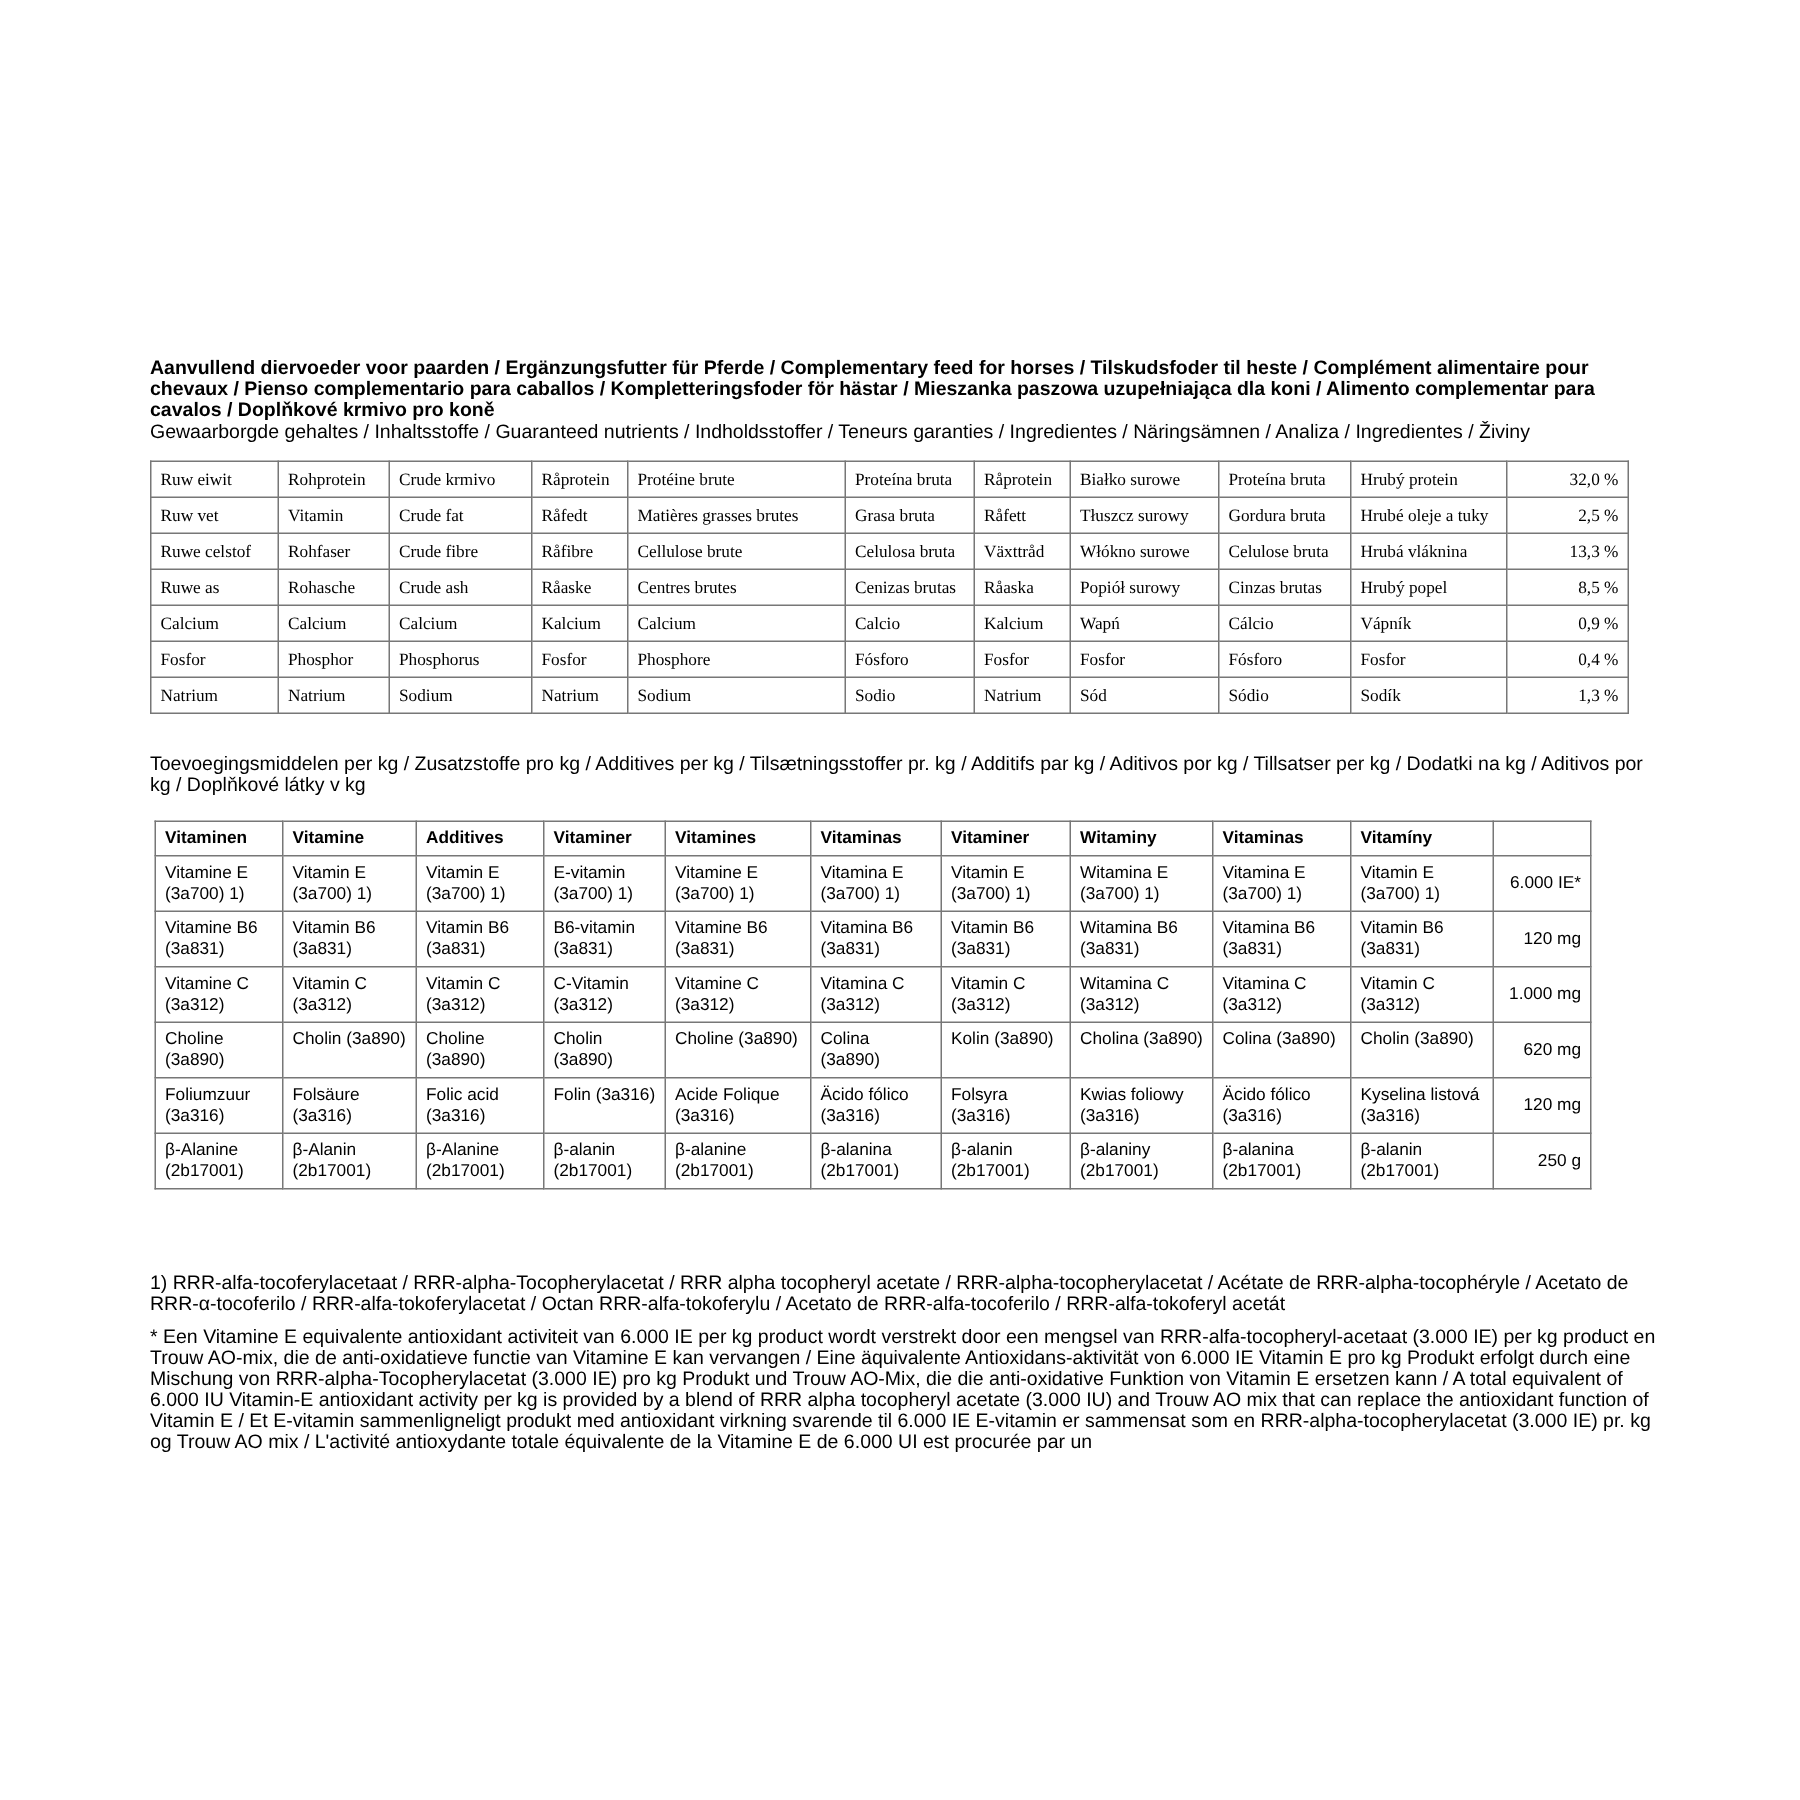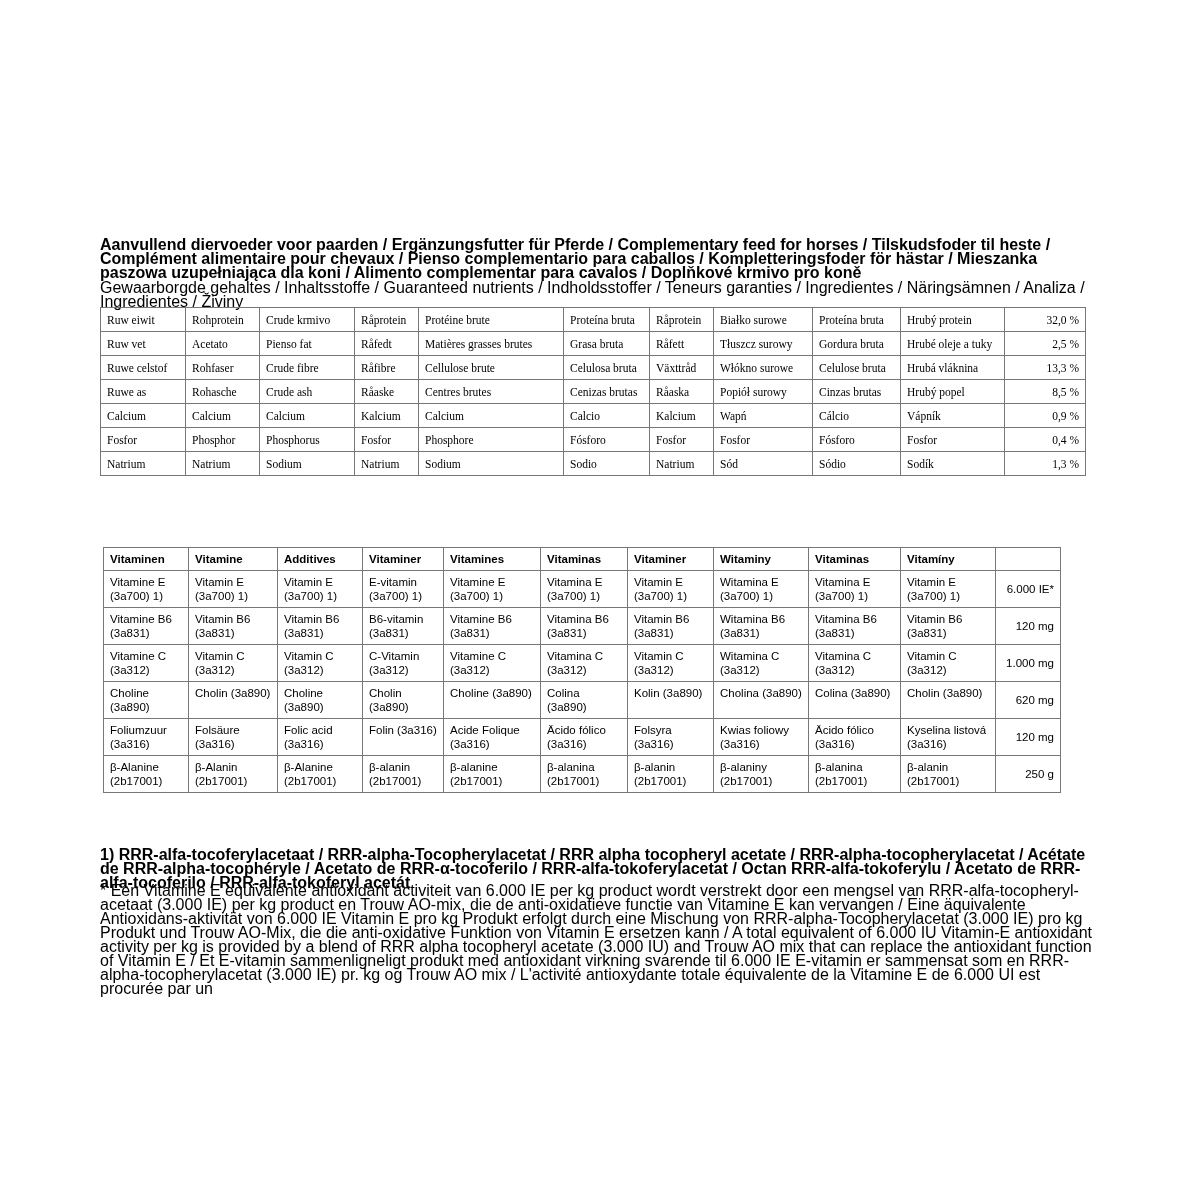--- a/index.html
+++ b/index.html
@@ -2,28 +2,28 @@
 <html><head>
 <meta charset="utf-8">
 <title>Document</title>
 <style>
   html,body{margin:0;padding:0;}
   body{
     width:1200px;height:1200px;background:#ffffff;color:#000;
     font-family:"Liberation Sans", sans-serif;position:relative;overflow:hidden;
   }
   .page{position:absolute;left:0;top:0;width:1200px;height:1200px;background:#fff;}
-  .txt{font-size:16px;line-height:14px;margin:0;}
+  .txt{font-size:13px;line-height:14px;margin:0;}
   .b{font-weight:normal;margin-top:20px;}
   #product-title{position:absolute;left:100px;top:238px;width:1005px;font-weight:bold;}
   #nutrients-heading{position:absolute;left:100px;top:281px;width:1005px;}
   #nutrients-table{position:absolute;left:100px;top:307px;font-family:Liberation Serif, serif;}
   #additives-heading{position:absolute;left:100px;top:502px;width:1005px;}
   #additives-table{position:absolute;left:103px;top:547px;}
-  #footnote-1{position:absolute;left:100px;top:848px;width:1005px;font-weight:bold;}
+  #footnote-1{position:absolute;left:100px;top:848px;width:1005px;}
   #footnote-2{position:absolute;left:100px;top:884px;width:1005px;}
   table{border-collapse:collapse;table-layout:fixed;}
   td,th{
     border:1px solid #777;font-size:11.5px;line-height:14px;
     text-align:left;vertical-align:top;padding:4px 6px;word-wrap:break-word;
   }
   th{font-weight:bold;height:12px;vertical-align:middle;}
   #nutrients-table td{height:15px;vertical-align:middle;}
   #additives-table td{height:28px;}
   .val{text-align:right;vertical-align:middle !important;}
@@ -60,22 +60,22 @@
           <td>Protéine brute</td>
           <td>Proteína bruta</td>
           <td>Råprotein</td>
           <td>Białko surowe</td>
           <td>Proteína bruta</td>
           <td>Hrubý protein</td>
           <td class="val">32,0 %</td>
         </tr>
         <tr>
           <td>Ruw vet</td>
-          <td>Acetato</td>
-          <td>Pienso fat</td>
+          <td>Vitamin</td>
+          <td>Crude fat</td>
           <td>Råfedt</td>
           <td>Matières grasses brutes</td>
           <td>Grasa bruta</td>
           <td>Råfett</td>
           <td>Tłuszcz surowy</td>
           <td>Gordura bruta</td>
           <td>Hrubé oleje a tuky</td>
           <td class="val">2,5 %</td>
         </tr>
         <tr>
@@ -139,20 +139,21 @@
           <td>Sodio</td>
           <td>Natrium</td>
           <td>Sód</td>
           <td>Sódio</td>
           <td>Sodík</td>
           <td class="val">1,3 %</td>
         </tr>
       </tbody>
   </table>
 
+  <p class="txt" id="additives-heading">Toevoegingsmiddelen per kg / Zusatzstoffe pro kg / Additives per kg / Tilsætningsstoffer pr. kg / Additifs par kg / Aditivos por kg / Tillsatser per kg / Dodatki na kg / Aditivos por kg / Doplňkové látky v kg</p>
 
   <table id="additives-table">
     <colgroup>
       <col style="width:85px">
         <col style="width:89px">
         <col style="width:85px">
       <col style="width:81px">
         <col style="width:97px">
         <col style="width:87px">
       <col style="width:86px">

